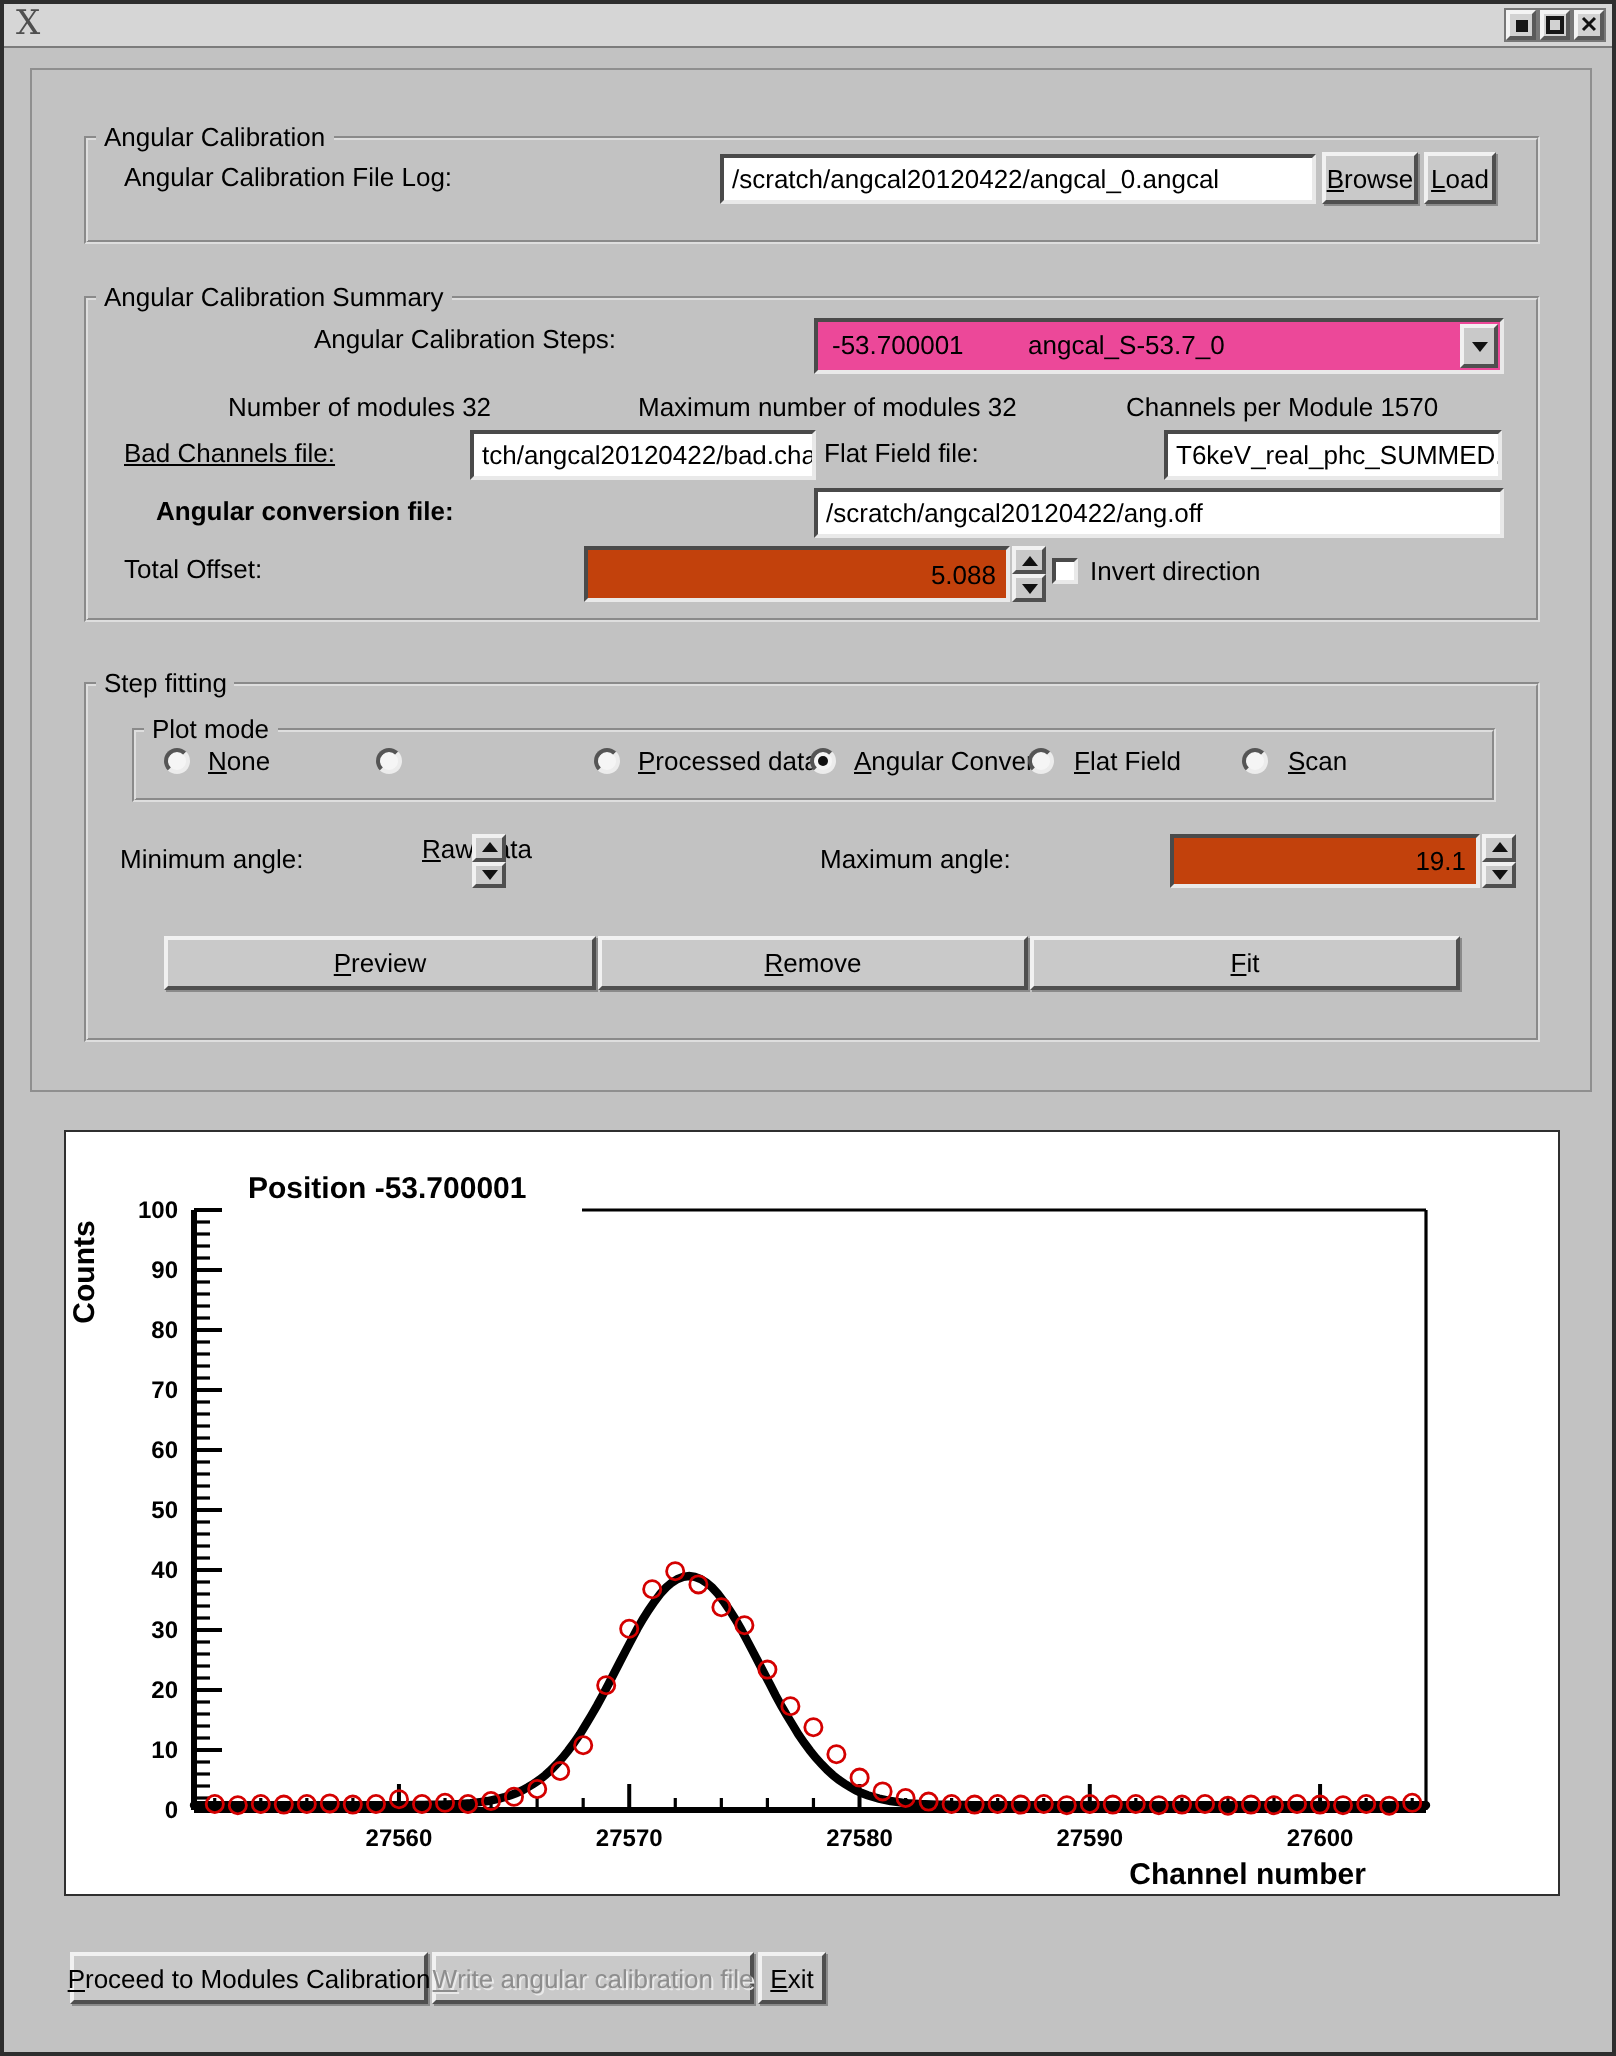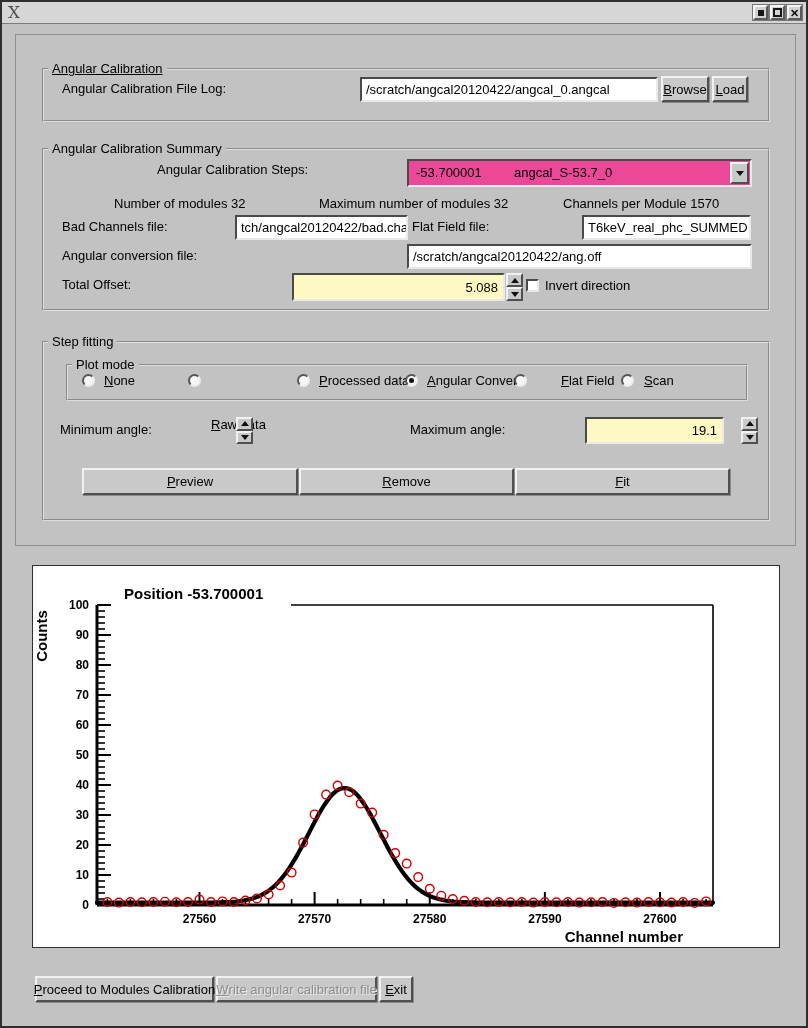--- a/index.html
+++ b/index.html
@@ -54,21 +54,21 @@
   }
   .combo-val  { position:absolute; left:7px;  top:4px; white-space:nowrap; }
   .combo-name { position:absolute; left:105px; top:4px; white-space:nowrap; }
   .combo-btn {
     position:absolute; right:1px; top:1px; bottom:1px; width:19px;
     background:#c9c9c9; border:2px solid; border-color:#f1f1f1 #4f4f4f #4f4f4f #f1f1f1;
     display:flex; align-items:center; justify-content:center;
   }
   .spin { position:absolute; display:flex; }
   .spin-val {
-    flex:1; background:#fef9c3; border:2px solid; border-color:#4a4a4a #e9e9e9 #e9e9e9 #4a4a4a;
+    flex:1; background:#c2410c; border:2px solid; border-color:#4a4a4a #e9e9e9 #e9e9e9 #4a4a4a;
     display:flex; align-items:center; justify-content:flex-end; padding-right:5px;
   }
   .spin-btns { width:17px; display:flex; flex-direction:column; margin-left:1px; }
   .sbtn {
     flex:1; background:#c9c9c9; border:2px solid; border-color:#f1f1f1 #4f4f4f #4f4f4f #f1f1f1;
     display:flex; align-items:center; justify-content:center;
   }
   .tri-up   { width:0; height:0; border-left:4px solid transparent; border-right:4px solid transparent; border-bottom:5px solid #111; }
   .tri-down { width:0; height:0; border-left:4px solid transparent; border-right:4px solid transparent; border-top:5px solid #111; }
   .radio {
@@ -104,21 +104,21 @@
       <div class="wbtn">
           <span class="ico-close">✕</span>
         </div>
     </div>
   </div>
 
   <div class="main-panel"></div>
 
   <div>
     <div class="gbox" style="left:40px;top:66px;width:728px;height:54px;"></div>
-    <span class="gb-title" style="left:46px;top:59px;text-decoration:underline;">Angular Calibration</span>
+    <span class="gb-title" style="left:46px;top:59px;">Angular Calibration</span>
     <span class="lbl" style="left:60px;top:79px;">Angular Calibration File Log:</span>
     <div class="field" style="left:358px;top:75px;width:298px;height:25px;">
         <span>/scratch/angcal20120422/angcal_0.angcal</span>
       </div>
     <div class="btn" style="left:659px;top:74px;width:48px;height:26px;"><u>B</u>rowse</div>
     <div class="btn" style="left:710px;top:74px;width:36px;height:26px;"><u>L</u>oad</div>
   </div>
 
   <div>
     <div class="gbox" style="left:40px;top:146px;width:728px;height:163px;"></div>
@@ -130,30 +130,30 @@
       <span class="combo-name">angcal_S-53.7_0</span>
       <div class="combo-btn">
           <i class="tri-down"></i>
         </div>
     </div>
 
     <span class="lbl" style="left:112px;top:194px;"><span>Number of modules</span> <span>32</span></span>
     <span class="lbl" style="left:317px;top:194px;"><span>Maximum number of modules</span> <span>32</span></span>
     <span class="lbl" style="left:561px;top:194px;"><span>Channels per Module</span> <span>1570</span></span>
 
-    <span class="lbl" style="left:60px;top:217px;">Bad Channels file:</span>
+    <span class="lbl" style="left:60px;top:217px;text-decoration:underline;">Bad Channels file:</span>
     <div class="field" style="left:233px;top:213px;width:173px;height:25px;">
         <span>tch/angcal20120422/bad.chan</span>
       </div>
     <span class="lbl" style="left:410px;top:217px;">Flat Field file:</span>
     <div class="field" style="left:580px;top:213px;width:169px;height:25px;">
         <span>T6keV_real_phc_SUMMED.raw</span>
       </div>
 
-    <span class="lbl" style="left:60px;top:246px;">Angular conversion file:</span>
+    <span class="lbl" style="left:76px;top:246px;font-weight:bold;">Angular conversion file:</span>
     <div class="field" style="left:405px;top:242px;width:345px;height:25px;">
         <span>/scratch/angcal20120422/ang.off</span>
       </div>
 
     <span class="lbl" style="left:60px;top:275px;">Total Offset:</span>
     <div class="spin" style="left:290px;top:271px;width:231px;height:28px;">
       <div class="spin-val">5.088</div>
       <div class="spin-btns">
         <div class="sbtn">
             <i class="tri-up"></i>
@@ -176,37 +176,37 @@
 
     <div class="radio" style="left:80px;top:372px;"></div>
     <span class="lbl" style="left:102px;top:371px;"><u>N</u>one</span>
     <div class="radio" style="left:186px;top:372px;"></div>
     <span class="lbl" style="left:209px;top:371px;margin-top:44px;"><u>R</u>aw data</span>
     <div class="radio" style="left:295px;top:372px;"></div>
     <span class="lbl" style="left:317px;top:371px;"><u>P</u>rocessed data</span>
     <div class="radio on" style="left:403px;top:372px;"></div>
     <span class="lbl" style="left:425px;top:371px;"><u>A</u>ngular Conver</span>
     <div class="radio" style="left:512px;top:372px;"></div>
-    <span class="lbl" style="left:559px;top:371px;"><u>F</u>lat Field</span>
+    <span class="lbl" style="left:535px;top:371px;"><u>F</u>lat Field</span>
     <div class="radio" style="left:619px;top:372px;"></div>
     <span class="lbl" style="left:642px;top:371px;"><u>S</u>can</span>
 
     <span class="lbl" style="left:58px;top:420px;">Minimum angle:</span>
     <div class="spin" style="left:233px;top:415px;width:172px;height:27px;">
       <div class="spin-btns">
         <div class="sbtn">
             <i class="tri-up"></i>
           </div>
         <div class="sbtn">
             <i class="tri-down"></i>
           </div>
       </div>
     </div>
     <span class="lbl" style="left:408px;top:420px;">Maximum angle:</span>
-    <div class="spin" style="left:583px;top:415px;width:173px;height:27px;gap:16px;">
+    <div class="spin" style="left:583px;top:415px;width:173px;height:27px;">
       <div class="spin-val">19.1</div>
       <div class="spin-btns">
         <div class="sbtn">
             <i class="tri-up"></i>
           </div>
         <div class="sbtn">
             <i class="tri-down"></i>
           </div>
       </div>
     </div>

